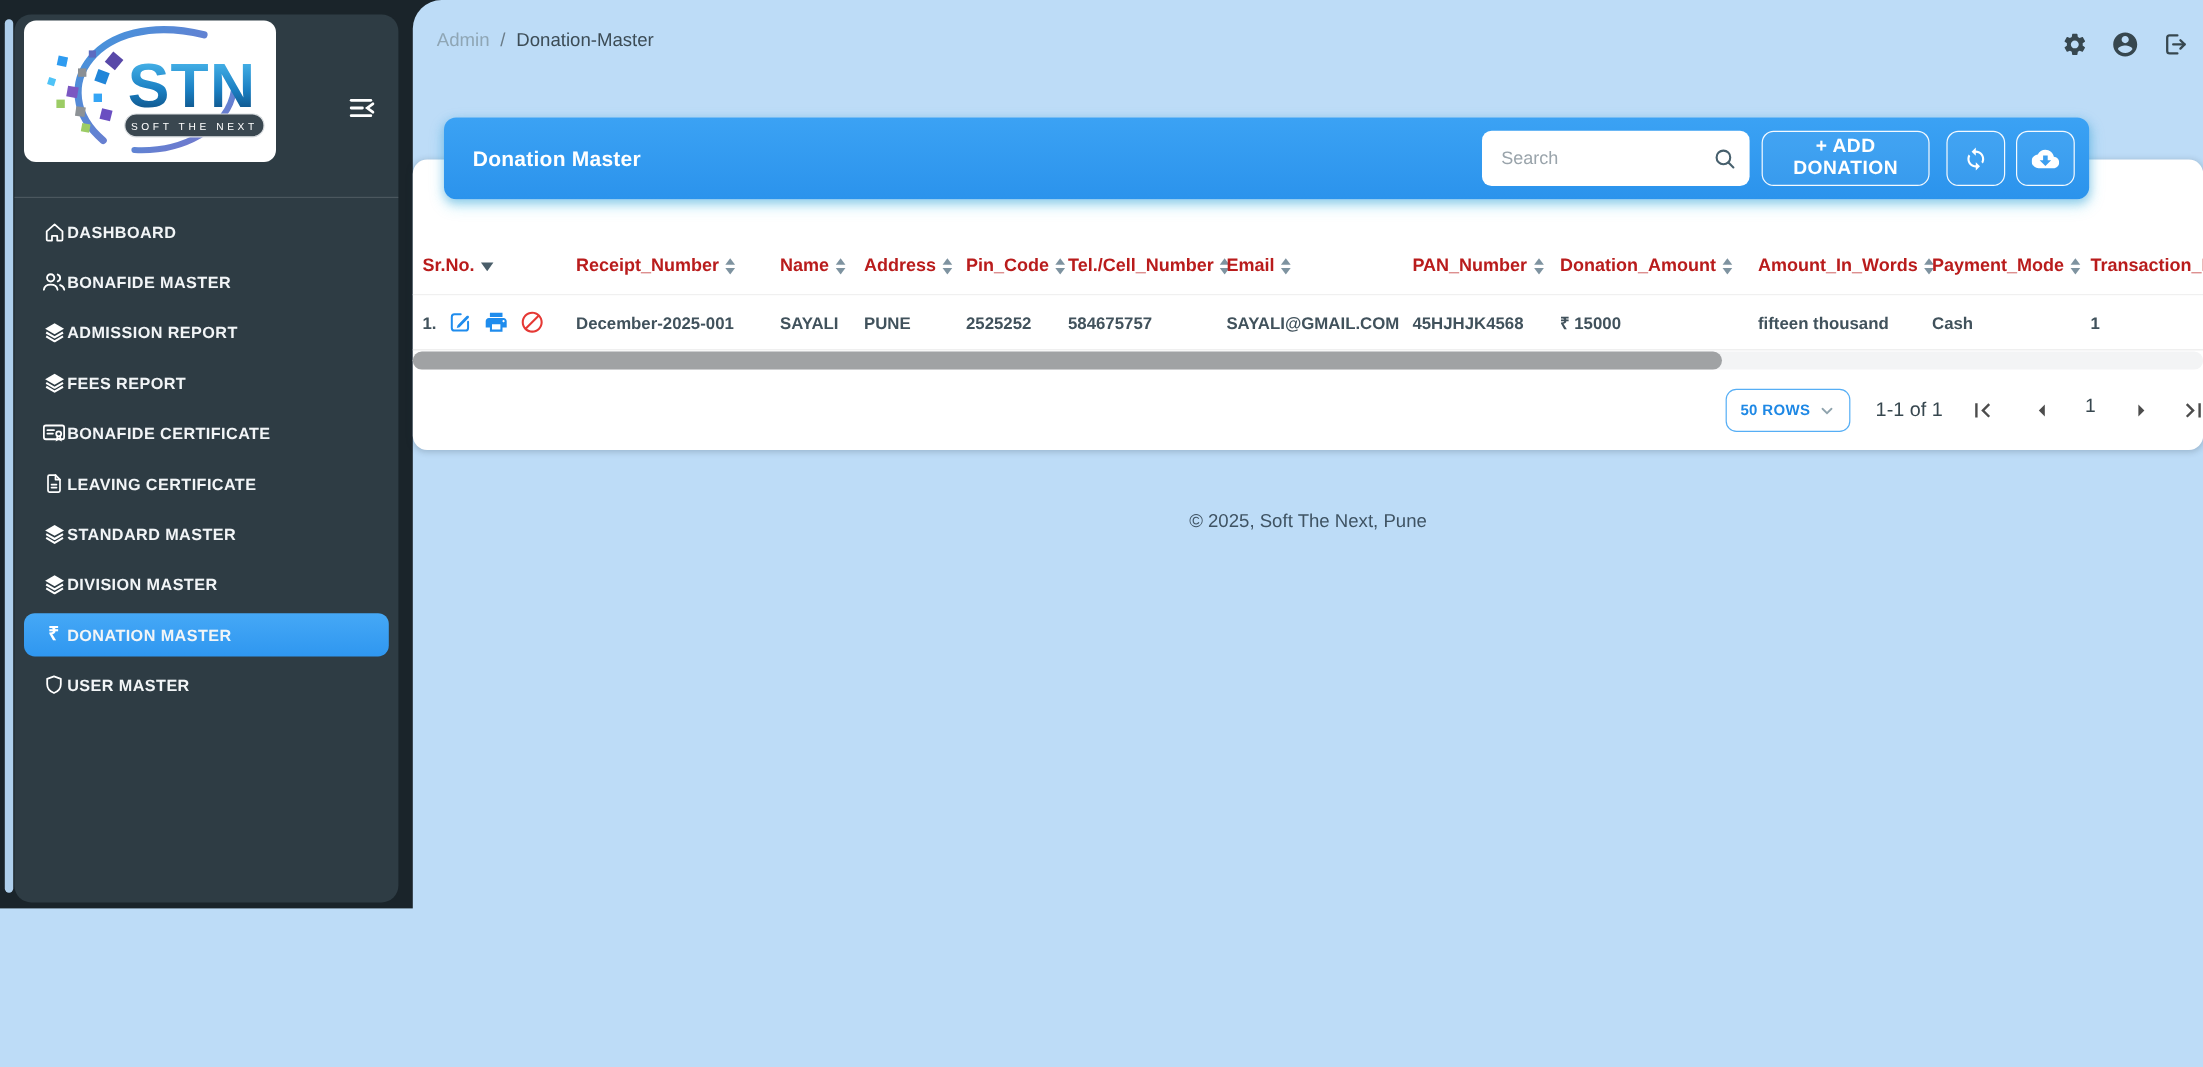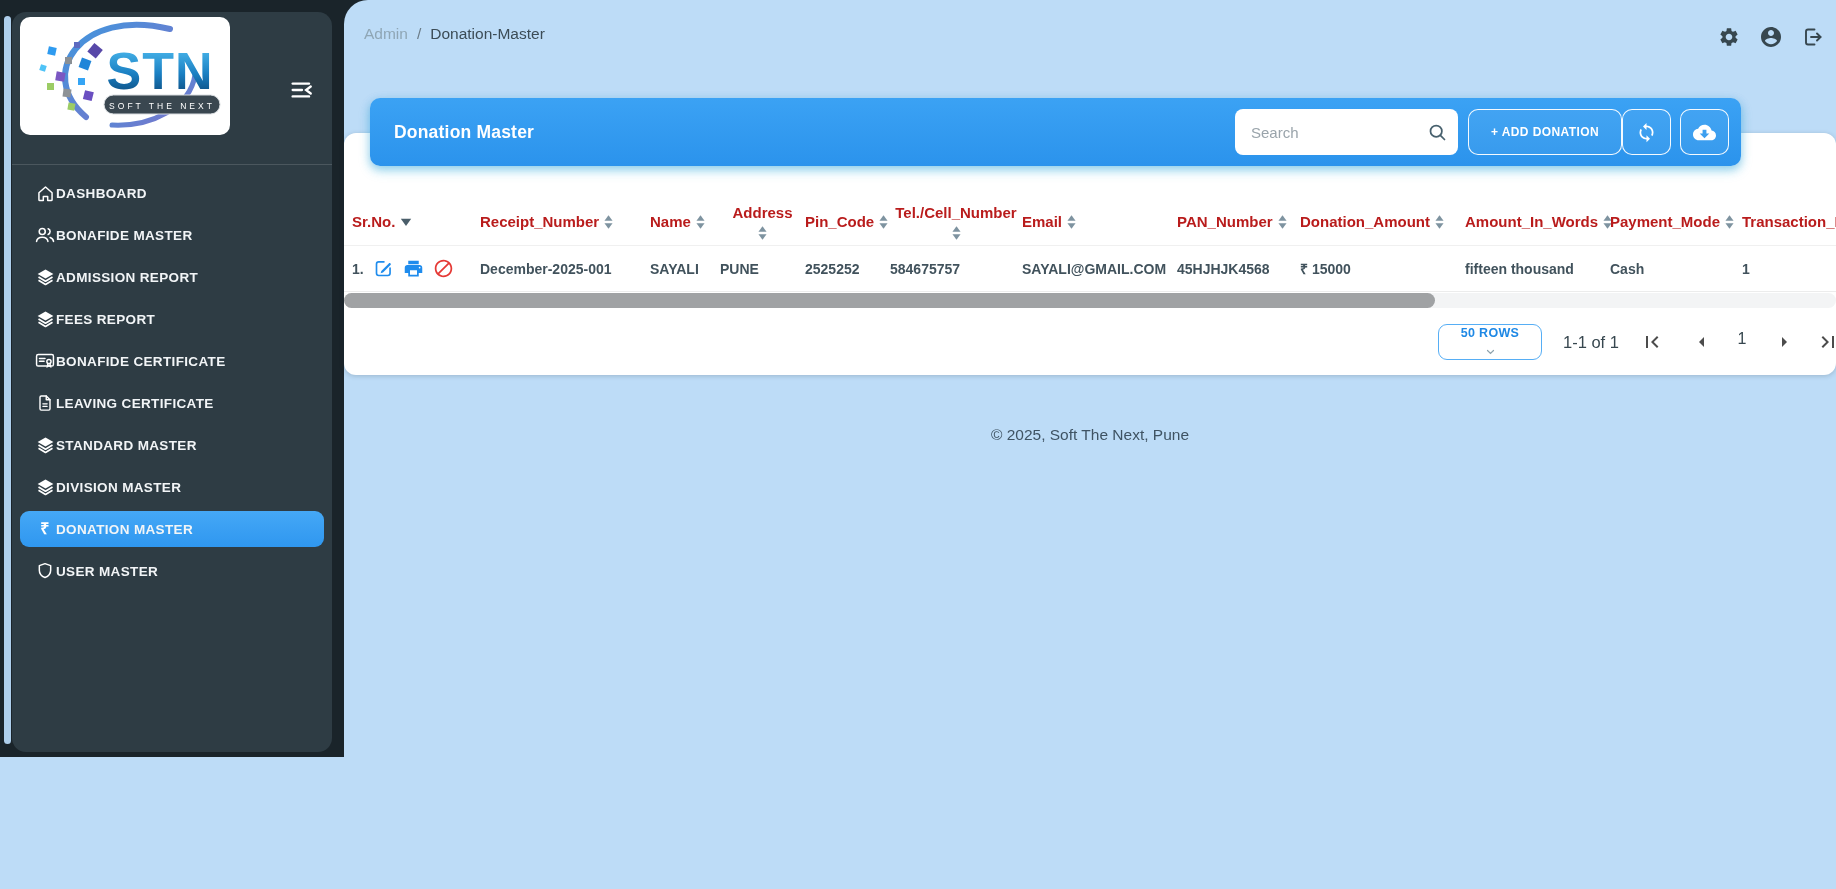--- a/index.html
+++ b/index.html
@@ -37,49 +37,49 @@
   
   .card{position:absolute;left:344px;top:133px;width:1492px;height:242px;background:#fff;border-radius:12px;
     box-shadow:0 1px 5px rgba(31,45,61,.22);}
   .panel-bar{position:absolute;left:370px;top:98px;width:1371px;height:68px;border-radius:10px;
     background:linear-gradient(180deg,#3ba2f4 0%,#2b93ec 100%);box-shadow:0 5px 12px rgba(30,199,241,.25),0 3px 8px rgba(24,118,190,.35);}
   .panel-title{position:absolute;left:24px;top:0;height:68px;line-height:68px;color:#fff;font-size:17.5px;font-weight:bold;letter-spacing:.2px;}
   .search-wrap{position:absolute;left:865px;top:11px;width:223px;height:46px;background:#fff;border-radius:8px;
     display:flex;align-items:center;padding:0 10px 0 14px;}
   .search-wrap input{flex:1;min-width:0;border:none;outline:none;font-family:"Liberation Sans",sans-serif;font-size:15px;color:#444;background:transparent;}
   .search-wrap input::placeholder{color:#9aa4ab;}
-  .btn-add{position:absolute;left:1098px;top:11px;width:154px;height:46px;border-radius:10px;border:1.5px solid rgba(255,255,255,.95);
-    background:rgba(255,255,255,.05);color:#fff;font-family:"Liberation Sans",sans-serif;font-size:12px;font-weight:bold;letter-spacing:.4px;cursor:pointer;
+  .btn-add{position:absolute;left:1098px;top:11px;width:140px;height:46px;border-radius:10px;border:1.5px solid rgba(255,255,255,.95);
+    background:rgba(255,255,255,.05);color:#fff;font-family:"Liberation Sans",sans-serif;font-size:16px;font-weight:bold;letter-spacing:.4px;cursor:pointer;
     display:flex;align-items:center;justify-content:center;}
   .btn-sq{position:absolute;top:11px;width:49px;height:46px;border-radius:10px;border:1.5px solid rgba(255,255,255,.95);
     background:rgba(255,255,255,.05);cursor:pointer;display:flex;align-items:center;justify-content:center;}
   .btn-refresh{left:1252px;}
   .btn-download{left:1310px;}
 
   
   .thead{position:absolute;left:344px;top:198px;width:1492px;height:48px;display:flex;align-items:center;padding-left:8px;
     border-bottom:1px solid #f0f0f0;}
   .th{display:flex;align-items:center;gap:5px;font-size:15px;font-weight:bold;color:#b91c1c;flex:none;cursor:pointer;}
   .trow{position:absolute;left:344px;top:246px;width:1492px;height:46px;display:flex;align-items:center;padding-left:8px;
     border-bottom:1px solid #ececec;}
   .td{font-size:14px;font-weight:600;color:#41525c;flex:none;white-space:nowrap;overflow:hidden;}
-  .c1{width:128px;} .c2{width:170px;} .c3{width:70px;} .c4{width:85px;flex-direction:column;} .c5{width:85px;} .c6{width:132px;flex-direction:column;}
+  .c1{width:128px;} .c2{width:170px;} .c3{width:70px;} .c4{width:85px;} .c5{width:85px;} .c6{width:132px;}
   .c7{width:155px;} .c8{width:123px;} .c9{width:165px;} .c10{width:145px;} .c11{width:132px;} .c12{width:96px;}
   .actions{display:flex;align-items:center;gap:9px;}
   .actions .aico{width:21px;height:21px;cursor:pointer;display:flex;align-items:center;justify-content:center;background:none;border:none;padding:0;}
 
   
   .hscroll{position:absolute;left:344px;top:293px;width:1492px;height:15px;background:#f3f4f5;border-radius:8px;}
   .hthumb{position:absolute;left:0;top:0;width:1091px;height:15px;background:#a0a2a4;border-radius:8px;cursor:grab;}
 
   
   .pager{position:absolute;left:344px;top:308px;width:1492px;height:68px;}
   .rows-btn{position:absolute;left:1094px;top:16px;width:104px;height:36px;border-radius:9px;border:1.5px solid #56aef5;background:#fff;
     color:#1e88e5;font-family:"Liberation Sans",sans-serif;font-size:12.5px;font-weight:bold;letter-spacing:.3px;cursor:pointer;
-    display:flex;align-items:center;justify-content:center;gap:6px;flex-direction:column;}
+    display:flex;align-items:center;justify-content:center;gap:6px;}
   .range{position:absolute;left:1192px;top:0;width:110px;height:68px;display:flex;align-items:center;justify-content:center;
     font-size:16.5px;color:#37474f;}
   .pico{position:absolute;top:22px;width:24px;height:24px;cursor:pointer;display:flex;align-items:center;justify-content:center;background:none;border:none;padding:0;}
   .p-first{left:1296px;} .p-prev{left:1346px;} .p-next{left:1428px;} .p-last{left:1472px;}
   .p-num{position:absolute;left:1384px;top:22px;width:28px;text-align:center;font-size:16px;color:#37474f;}
 
   .footer{position:absolute;left:344px;top:426px;width:1492px;text-align:center;font-size:15.5px;color:#3f5363;}
 
   .sort2{display:inline-flex;flex-direction:column;gap:2px;}
 </style>

